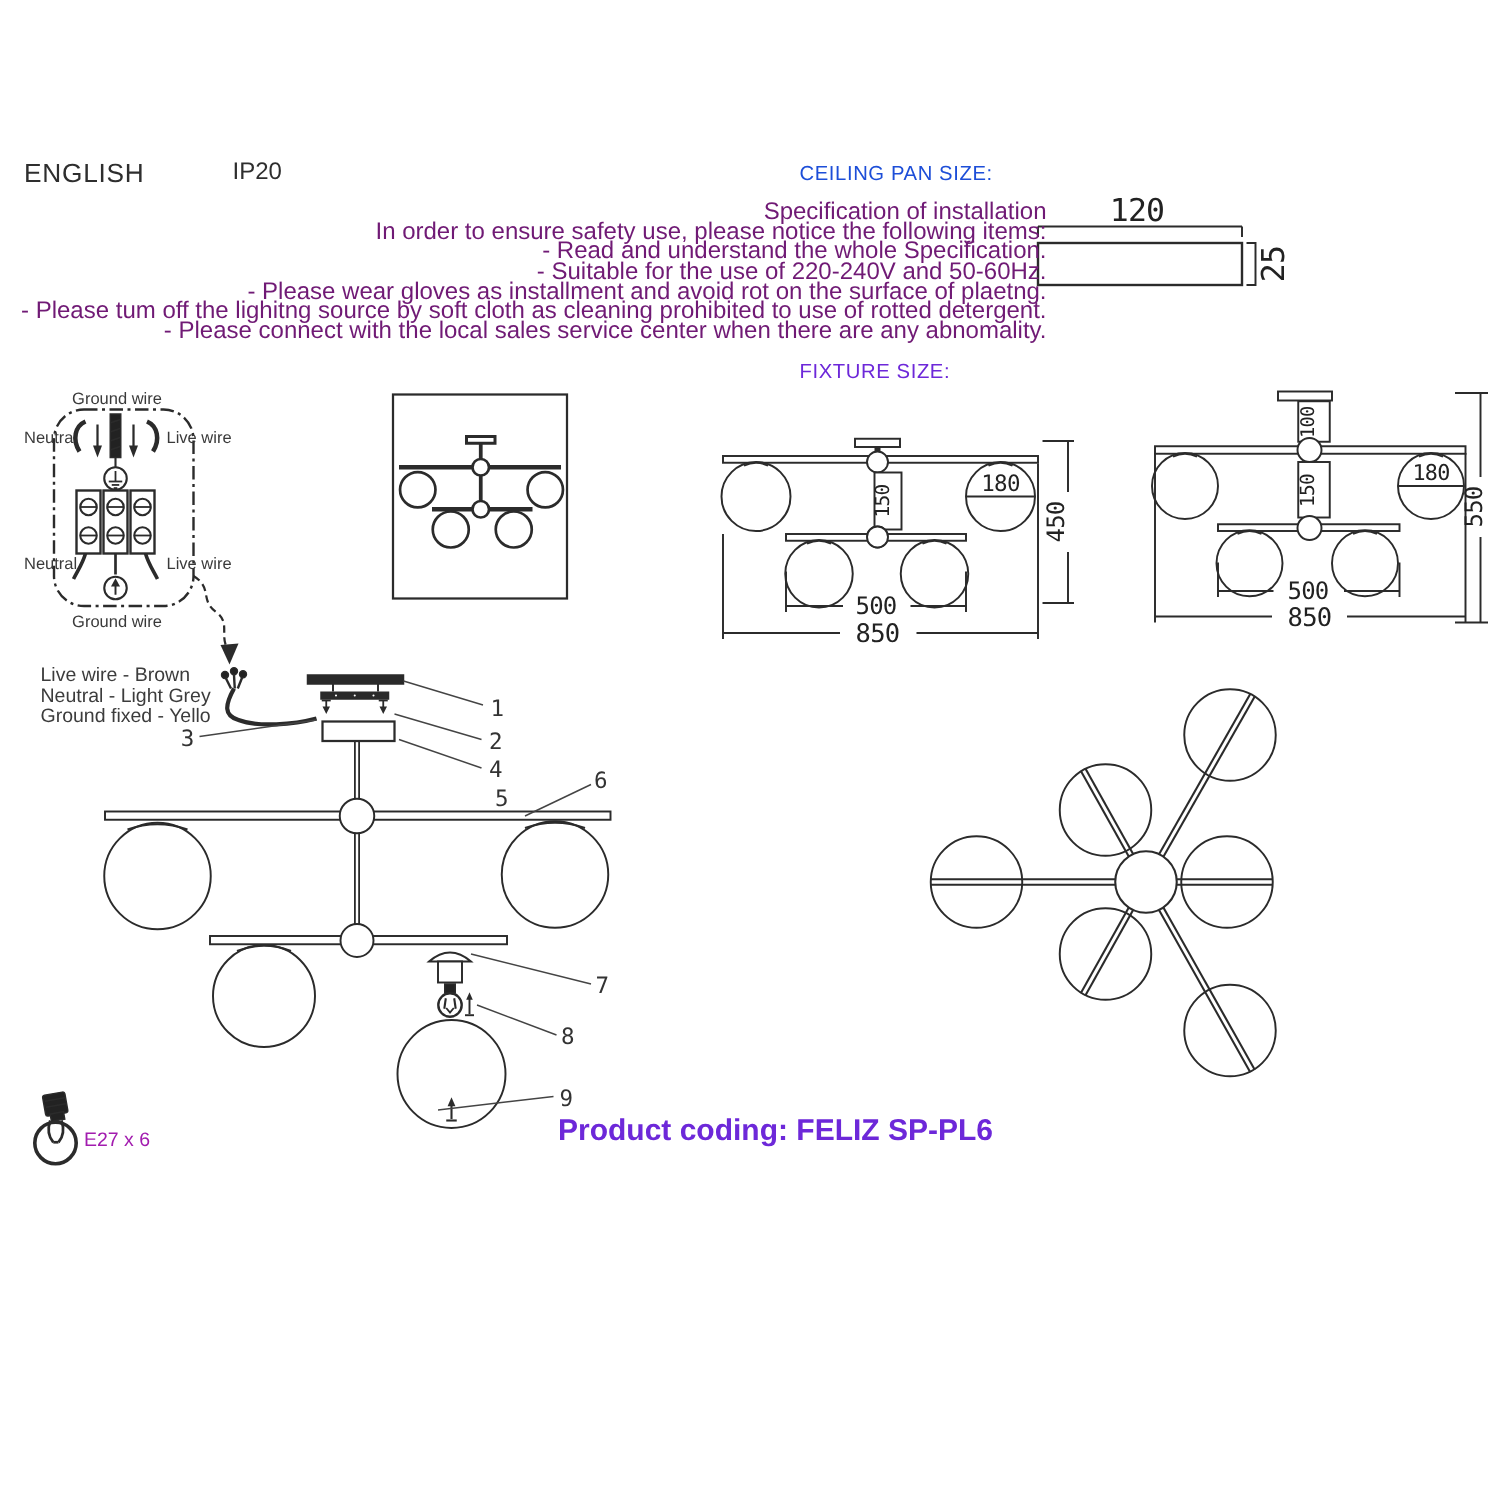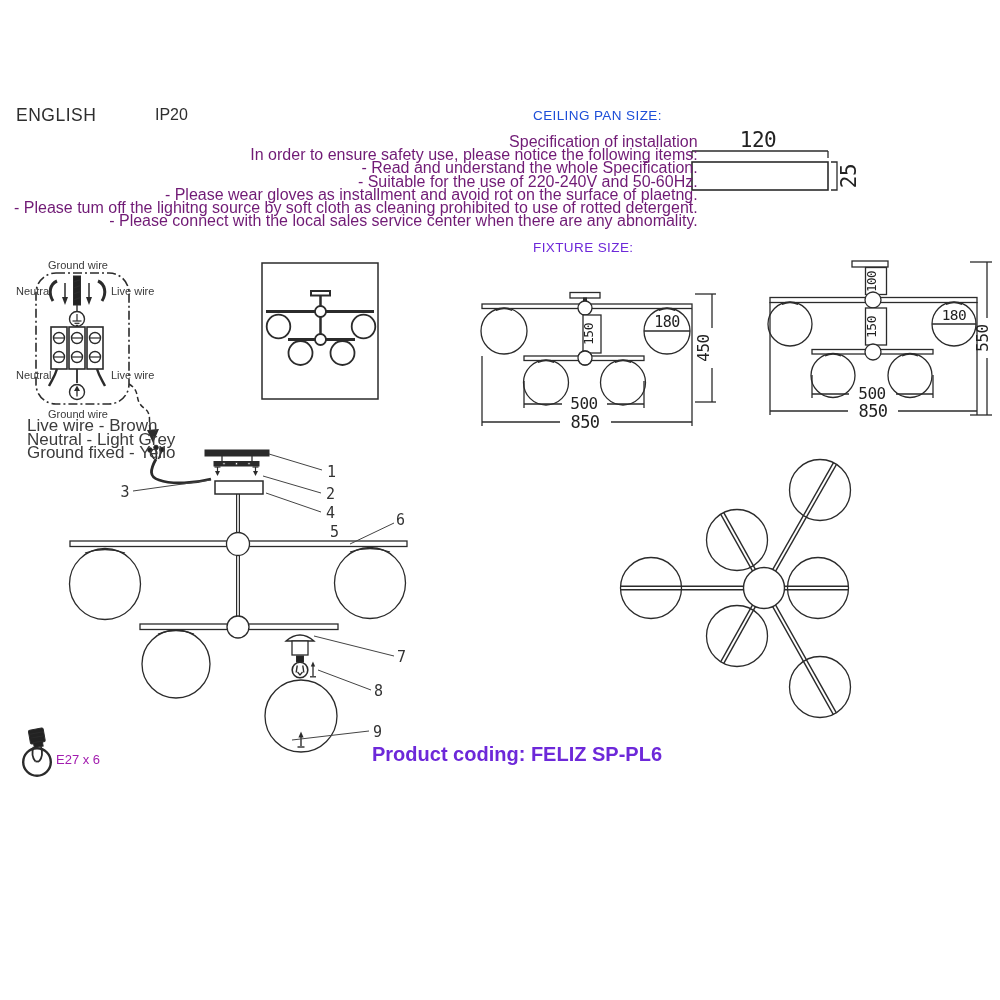--- a/index.html
+++ b/index.html
@@ -4,21 +4,21 @@
 <style>
   html,body{margin:0;padding:0;background:#fff;}
   #page{position:relative;width:1000px;height:1000px;background:#fff;overflow:hidden;
         font-family:"Liberation Sans",sans-serif;color:#3a3a3a;}
   .abs{position:absolute;}
   #hdr-lang{left:16px;top:105px;font-size:17.5px;color:#2e2e2e;letter-spacing:.5px;}
   #hdr-ip{left:155px;top:106px;font-size:16px;color:#2e2e2e;}
   #spec{left:14px;top:135px;font-size:16px;line-height:13.2px;color:#701a75;white-space:nowrap;text-align:right;}
   #ceiling-label{left:533px;top:108px;font-size:13.5px;color:#1d4ed8;letter-spacing:.4px;}
   #fixture-label{left:533px;top:240px;font-size:13.5px;color:#6d28d9;letter-spacing:.4px;}
-  #legend{left:27px;top:419px;font-size:17px;line-height:13.6px;color:#3c3c3c;white-space:nowrap;}
+  #legend{left:27px;top:443px;font-size:13px;line-height:13.6px;color:#3c3c3c;white-space:nowrap;}
   #e27-text{left:56px;top:752px;font-size:13px;color:#a21caf;}
   #product{left:372px;top:743px;font-size:20px;color:#6d28d9;font-weight:bold;}
   svg{position:absolute;left:0;top:0;}
   svg line,svg path,svg rect,svg circle,svg polyline{stroke:#2b2b2b;}
   .dim{font-family:"DejaVu Sans Mono",monospace;fill:#222;letter-spacing:-.5px;}
   .pnum{font-family:"DejaVu Sans Mono",monospace;fill:#333;font-size:15px;}
   .wlabel{font-family:"Liberation Sans",sans-serif;fill:#3a3a3a;font-size:11px;}
   .ldr{stroke:#444;stroke-width:1;}
   .thin{stroke-width:1.3;fill:none;}
   .wfill{fill:#fff;}

